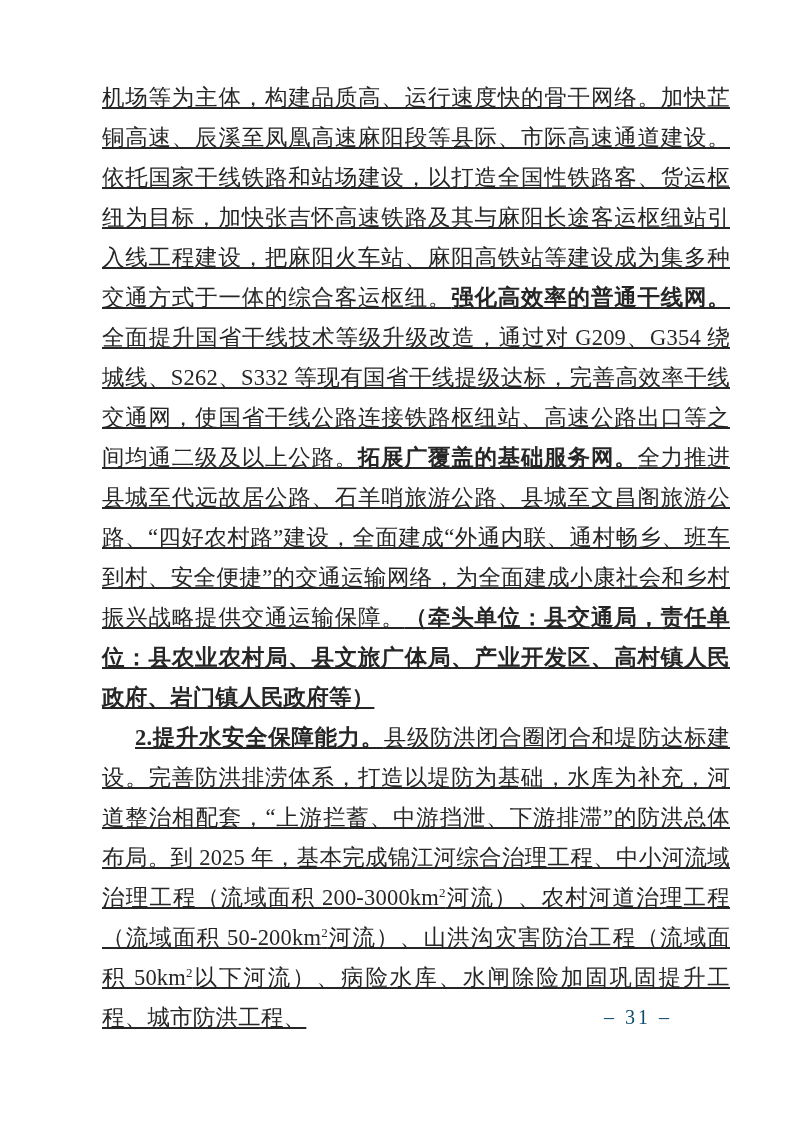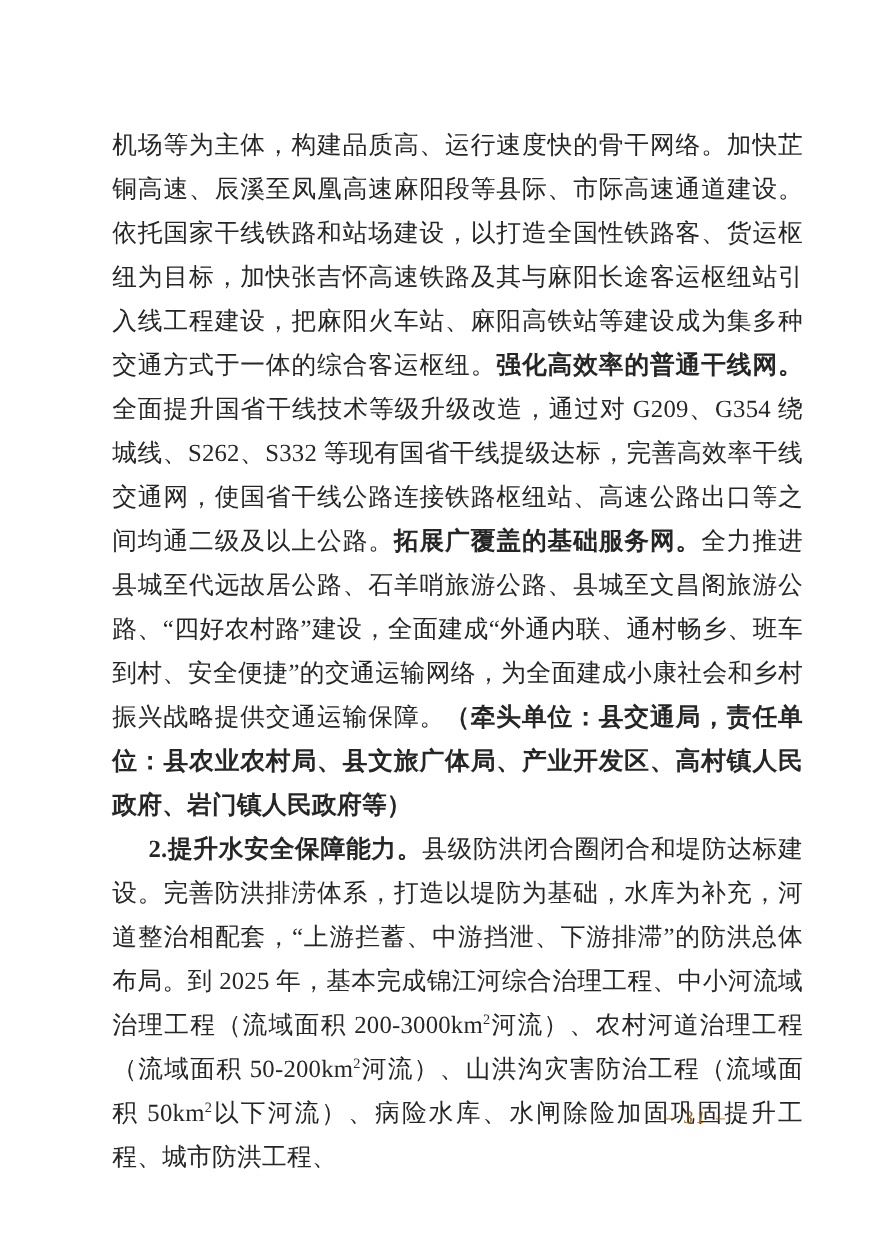--- a/index.html
+++ b/index.html
@@ -13,27 +13,28 @@
     width: 793px;
     height: 1122px;
     background: #ffffff;
     overflow: hidden;
     font-family: "Liberation Serif", "DejaVu Serif", serif;
     color: #262626;
   }
   .doc-body {
     position: absolute;
     left: 102px;
-    top: 112px;
+    top: 78px;
     width: 628px;
     font-size: 22.5px;
     line-height: 40px;
     letter-spacing: 0.2px;
     text-align: justify;
     text-justify: inter-ideograph;
+    text-decoration: underline;
   }
   p.para {
     margin: 0;
     padding: 0;
   }
   p.para.indent {
     text-indent: 33px;
   }
   .run-normal {
     font-weight: normal;
@@ -46,26 +47,25 @@
   }
   sup.run-sup {
     font-size: 13px;
     line-height: 0;
     vertical-align: super;
   }
   .page-footer {
     position: absolute;
     left: 604px;
     top: 1002px;
-    font-size: 16px;
+    font-size: 20px;
     line-height: 30px;
     letter-spacing: 3px;
-    color: #a16207;
+    color: #0c4a6e;
     white-space: nowrap;
-    font-style: italic;
   }
 </style>
 </head>
 <body>
 
 <div class="page">
   <div class="doc-body">
       <p class="para"><span class="run-normal">机场等为主体，构建品质高、运行速度快的骨干网络。加快芷铜高速、辰溪至凤凰高速麻阳段等县际、市际高速通道建设。依托国家干线铁路和站场建设，以打造全国性铁路客、货运枢纽为目标，加快张吉怀高速铁路及其与麻阳长途客运枢纽站引入线工程建设，把麻阳火车站、麻阳高铁站等建设成为集多种交通方式于一体的综合客运枢纽。</span><span class="run-hei">强化高效率的普通干线网。</span><span class="run-normal">全面提升国省干线技术等级升级改造，通过对 G209、G354 绕城线、S262、S332 等现有国省干线提级达标，完善高效率干线交通网，使国省干线公路连接铁路枢纽站、高速公路出口等之间均通二级及以上公路。</span><span class="run-hei">拓展广覆盖的基础服务网。</span><span class="run-normal">全力推进县城至代远故居公路、石羊哨旅游公路、县城至文昌阁旅游公路、“四好农村路”建设，全面建成“外通内联、通村畅乡、班车到村、安全便捷”的交通运输网络，为全面建成小康社会和乡村振兴战略提供交通运输保障。</span><span class="run-kai">（牵头单位：县交通局，责任单位：县农业农村局、县文旅广体局、产业开发区、高村镇人民政府、岩门镇人民政府等）</span></p>
       <p class="para indent"><span class="run-hei">2.提升水安全保障能力。</span><span class="run-normal">县级防洪闭合圈闭合和堤防达标建设。完善防洪排涝体系，打造以堤防为基础，水库为补充，河道整治相配套，“上游拦蓄、中游挡泄、下游排滞”的防洪总体布局。到 2025 年，基本完成锦江河综合治理工程、中小河流域治理工程（流域面积 200-3000km</span><sup class="run-sup">2</sup><span class="run-normal">河流）、农村河道治理工程（流域面积 50-200km</span><sup class="run-sup">2</sup><span class="run-normal">河流）、山洪沟灾害防治工程（流域面积 50km</span><sup class="run-sup">2</sup><span class="run-normal">以下河流）、病险水库、水闸除险加固巩固提升工程、城市防洪工程、</span></p>
     </div>

